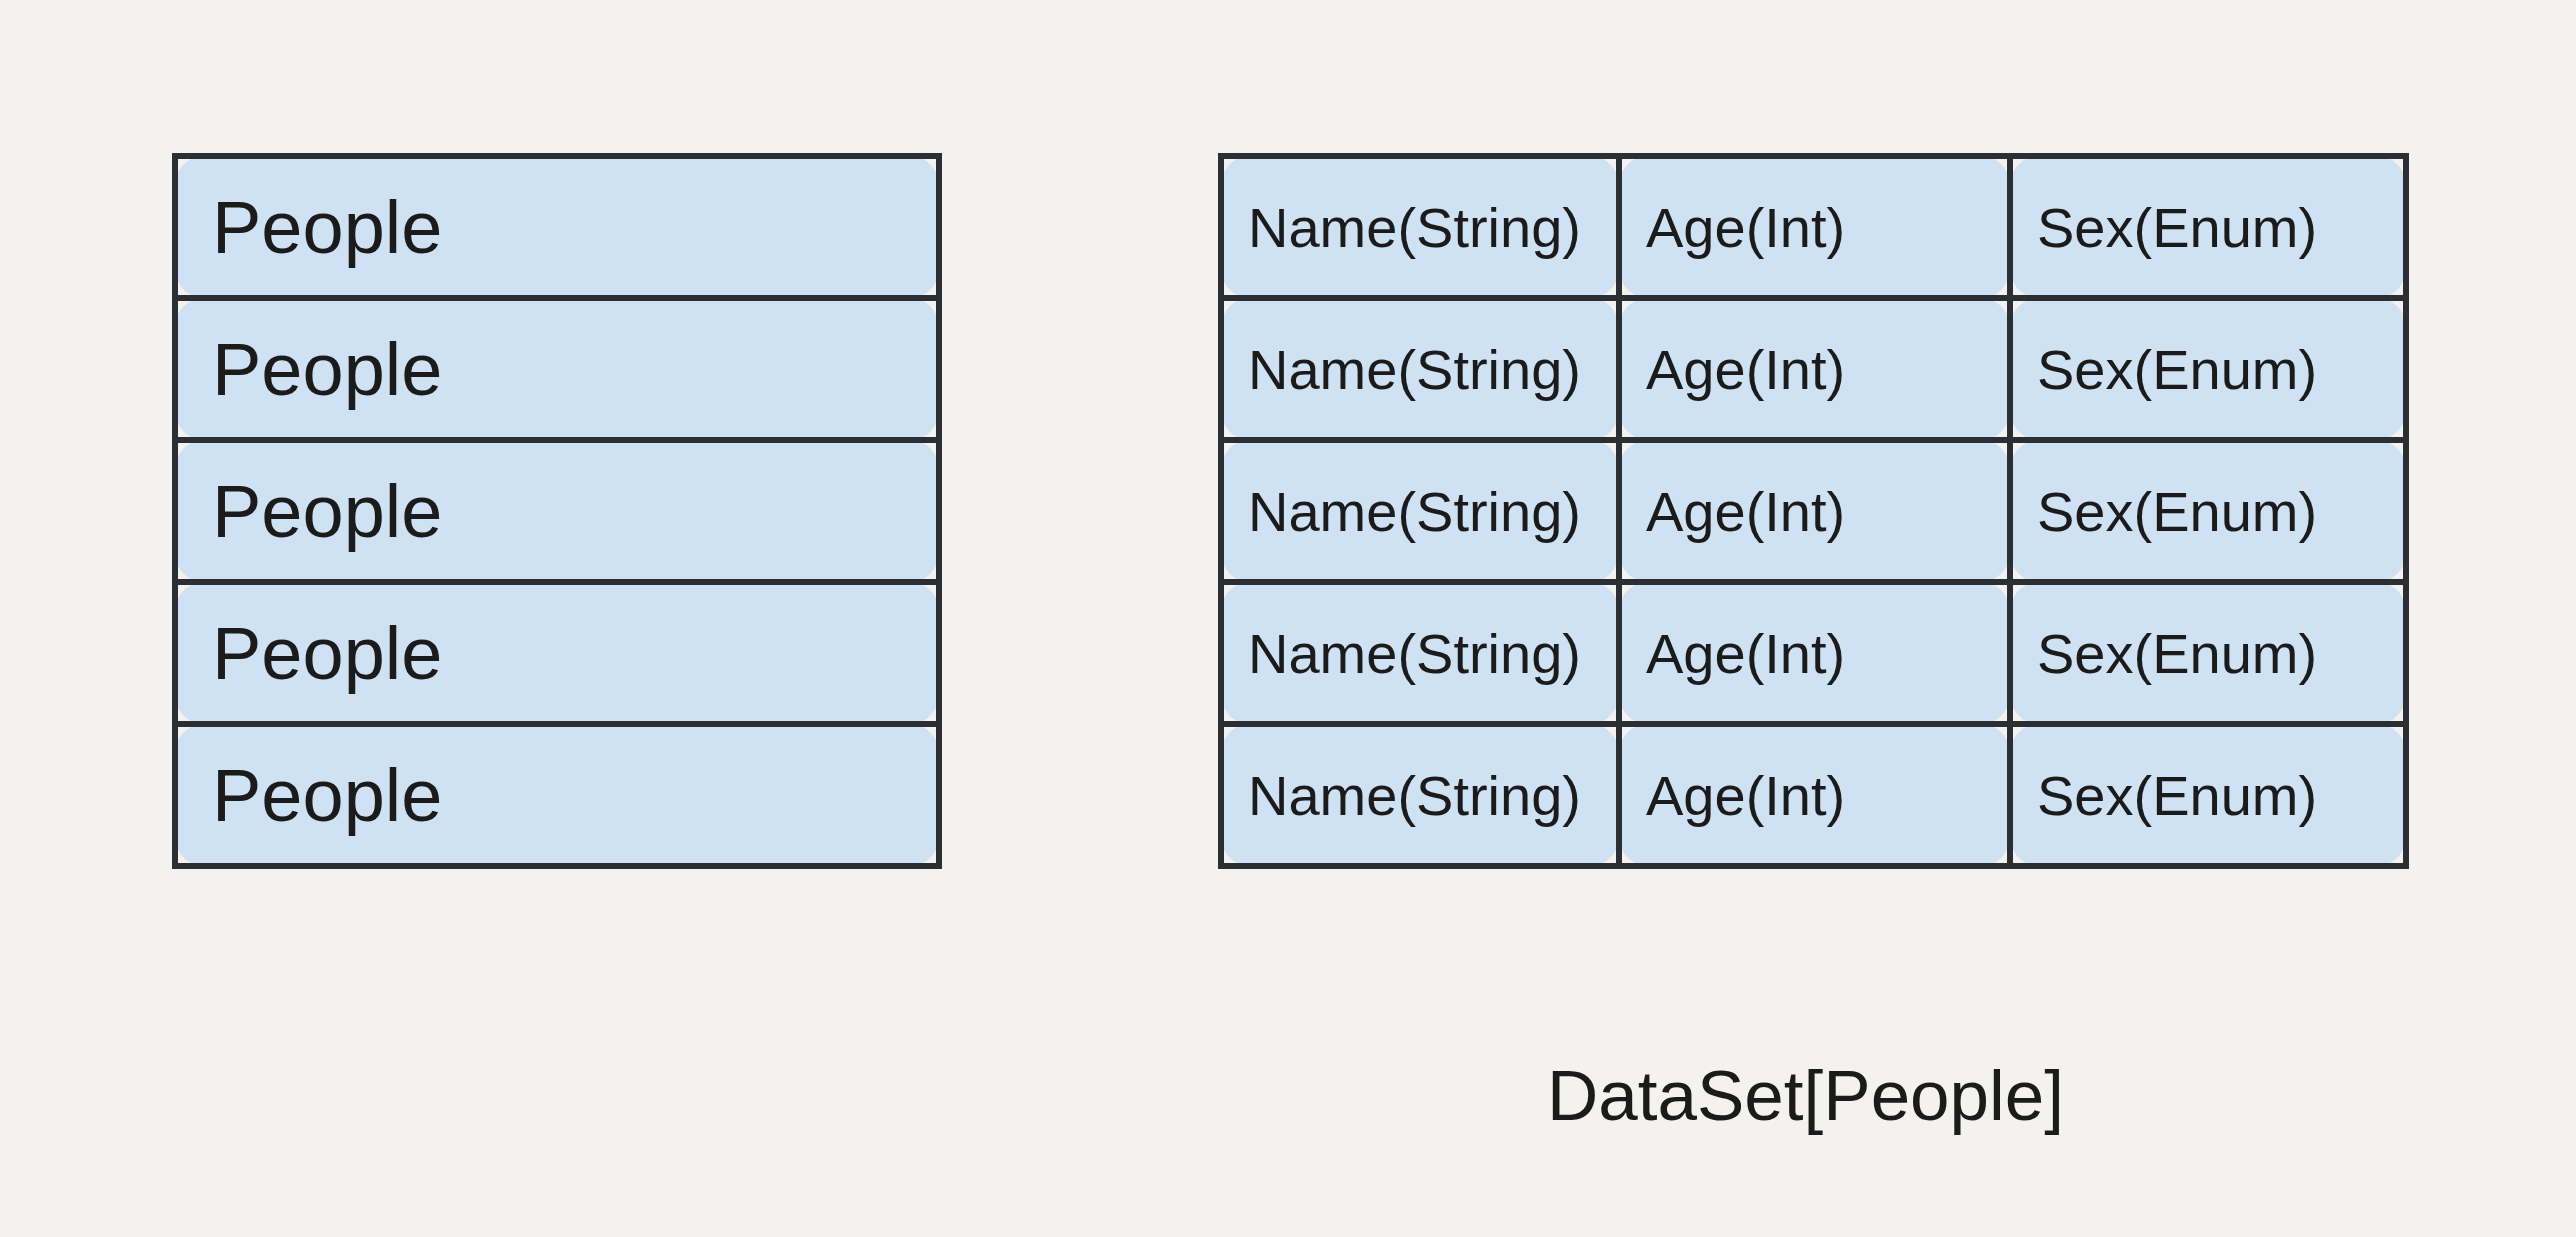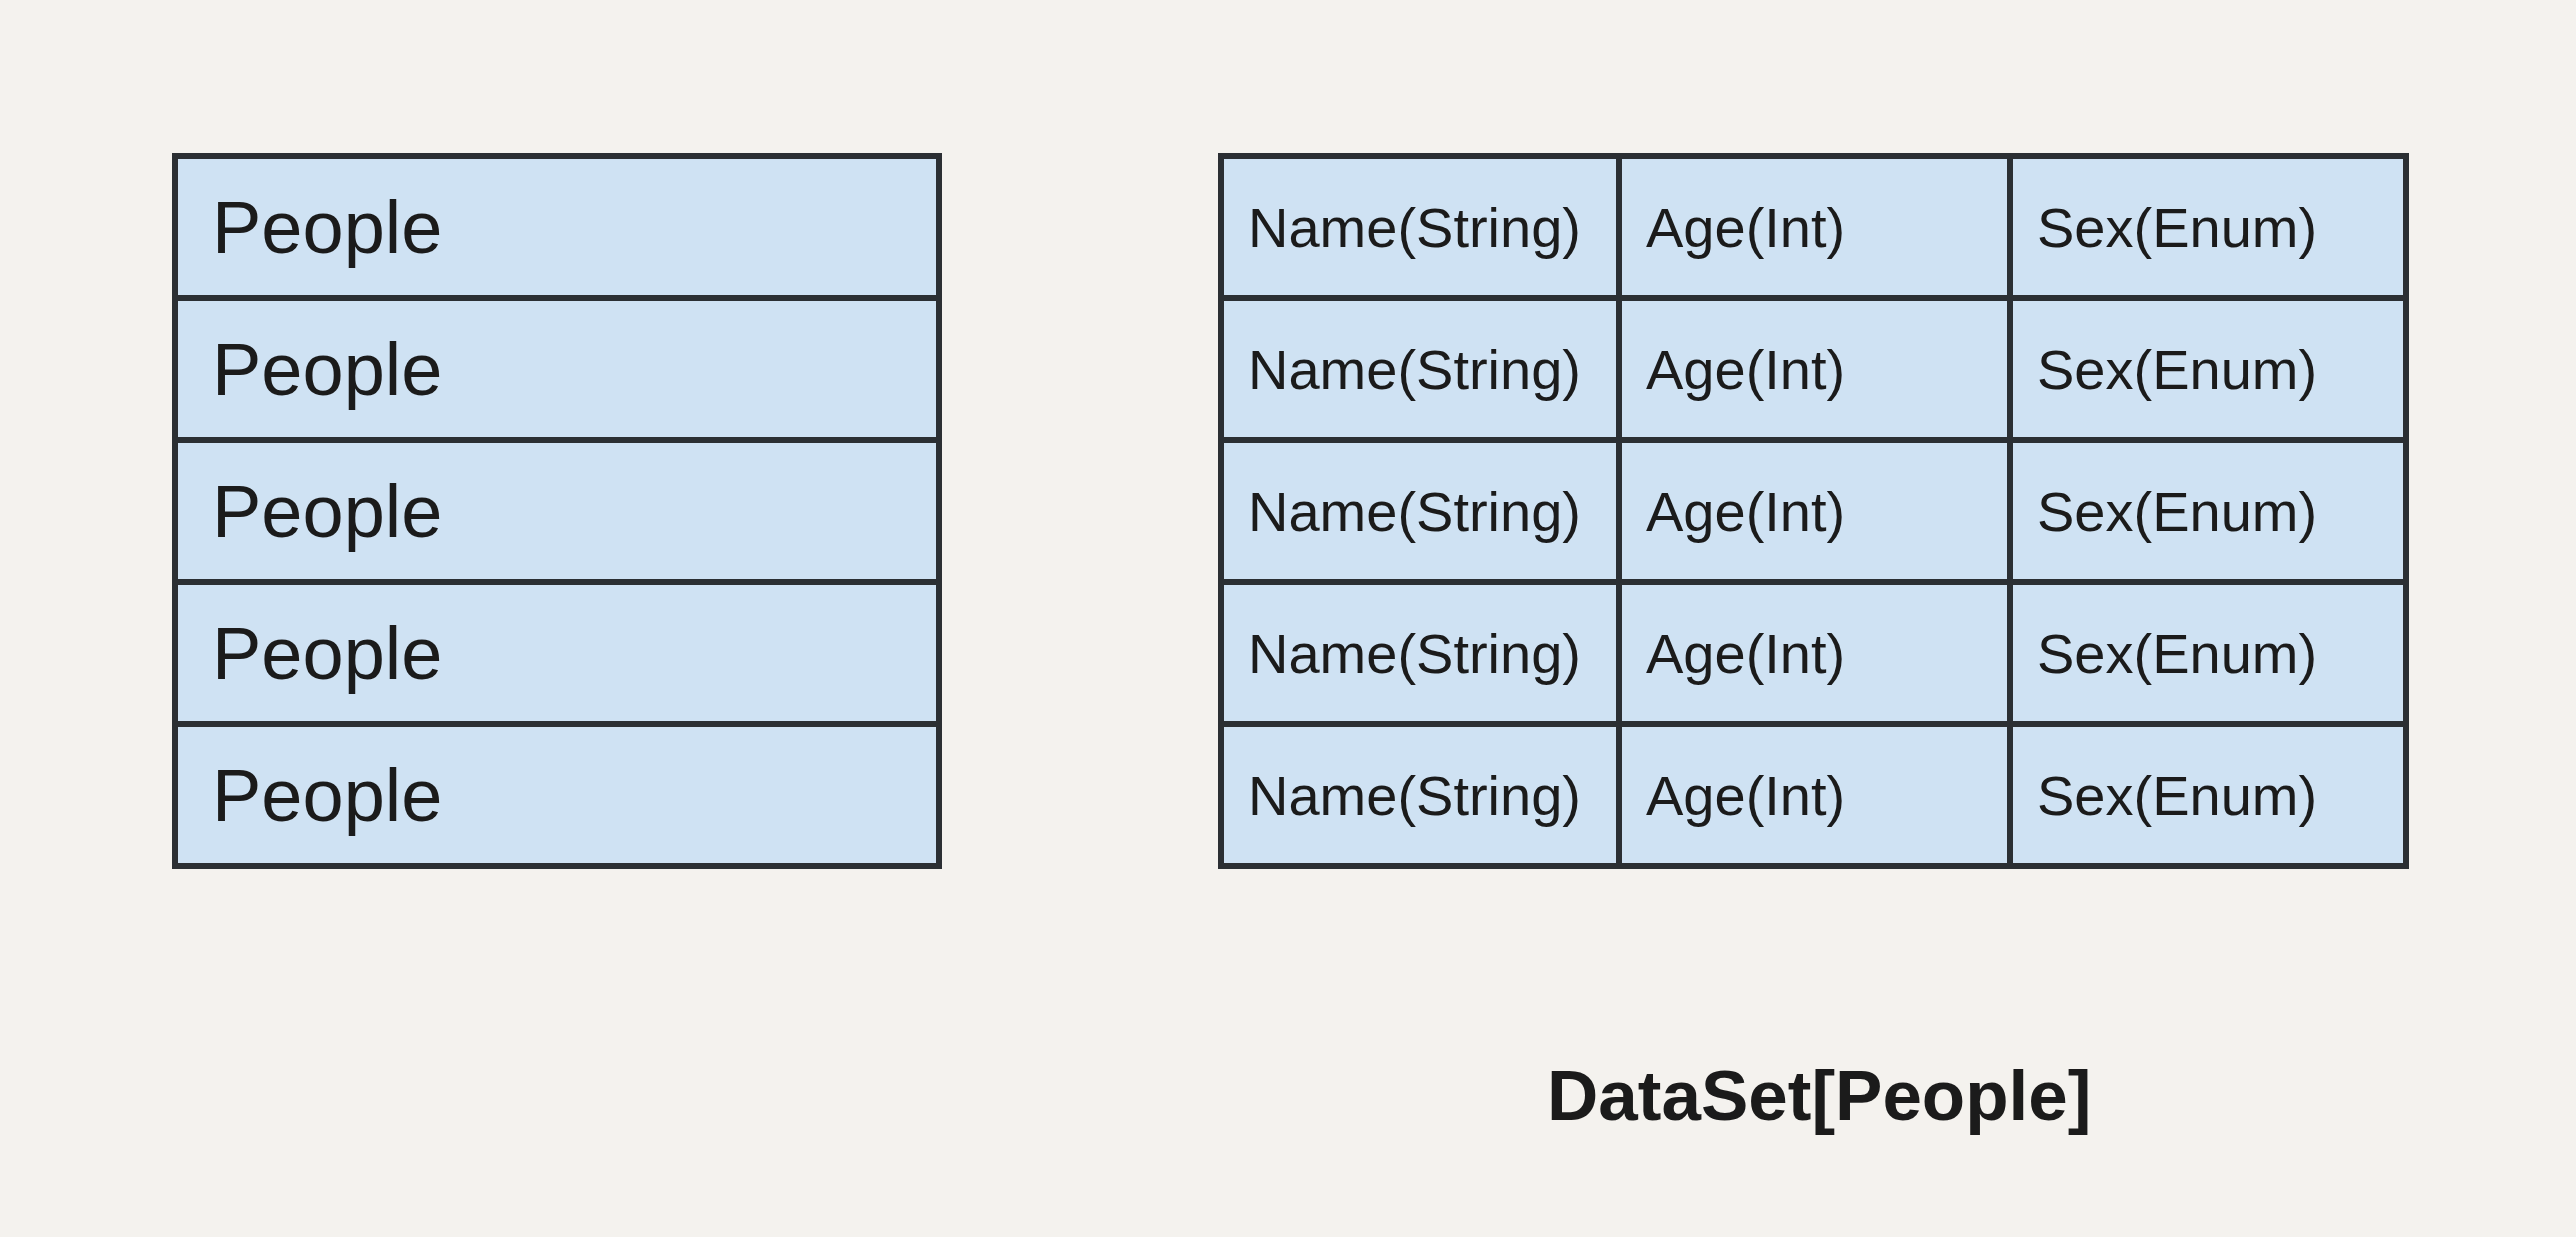--- a/index.html
+++ b/index.html
@@ -1,21 +1,21 @@
 <!DOCTYPE html>
 <html style="--bg: #f4f2ee; --fill: #cfe2f3; --line: #2b2f33; --ink: #1b1b1b;font-size:8.7px"><head>
 <meta charset="utf-8">
 <style>
   :root {
     --bg: #f4f2ee;
     --fill: #cfe2f3;
     --line: #2b2f33;
     --ink: #1b1b1b;
   }
-  * { margin: 0; padding: 0; box-sizing: border-box; }
+  * { margin: 0; padding: 0; box-sizing: border-box; border-radius: 29px; }
   html, body { background: var(--bg); }
   body { font-family: "Liberation Sans", sans-serif; color: var(--ink); }
 
   .canvas {
     position: relative;
     width: 2576px;
     height: 1238px;
     background: var(--bg);
     overflow: hidden;
   }
@@ -59,21 +59,21 @@
   }
 
   .caption {
     position: absolute;
     font-size: 71px;
     line-height: 1.15;
     color: var(--ink);
     white-space: nowrap;
   }
   .rdd-caption { left: 414px;  top: 1055px; }
-  .ds-caption  { left: 1547px; top: 1055px; font-weight: bold; }
+  .ds-caption  { left: 1547px; top: 1055px; }
 </style>
 </head>
 <body>
 
 <div class="canvas">
 
   <table class="block rdd-table">
     <tbody>
       <tr>
         <td>People</td>

